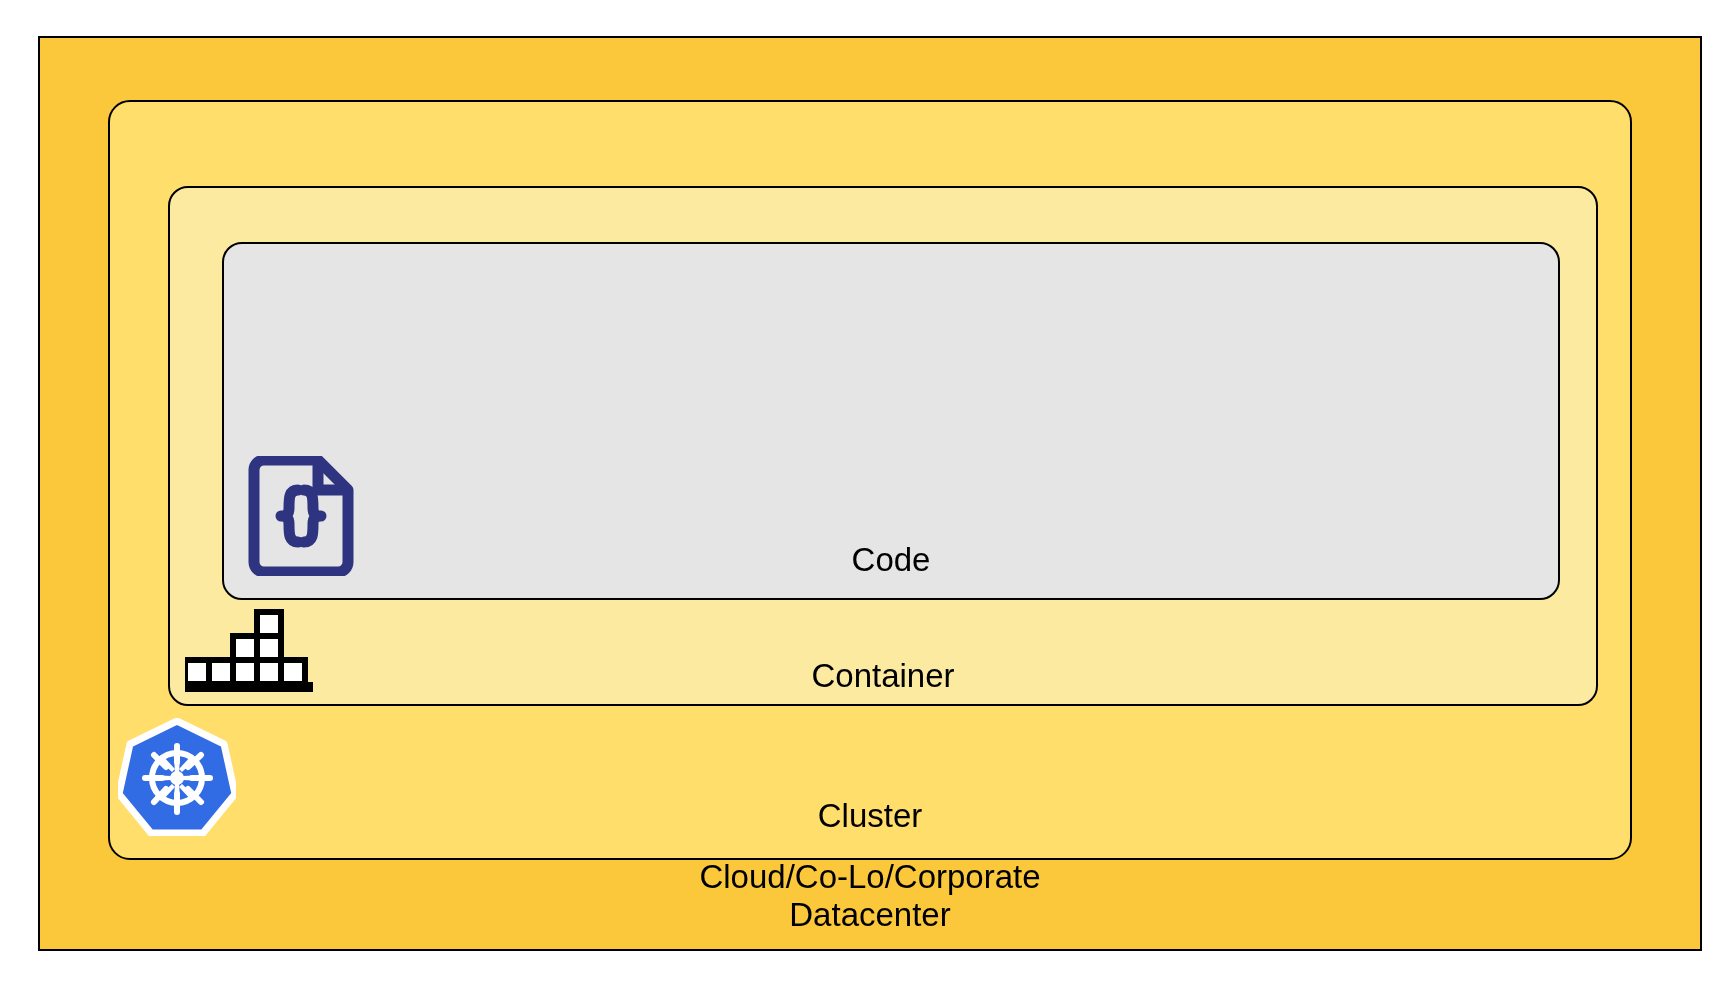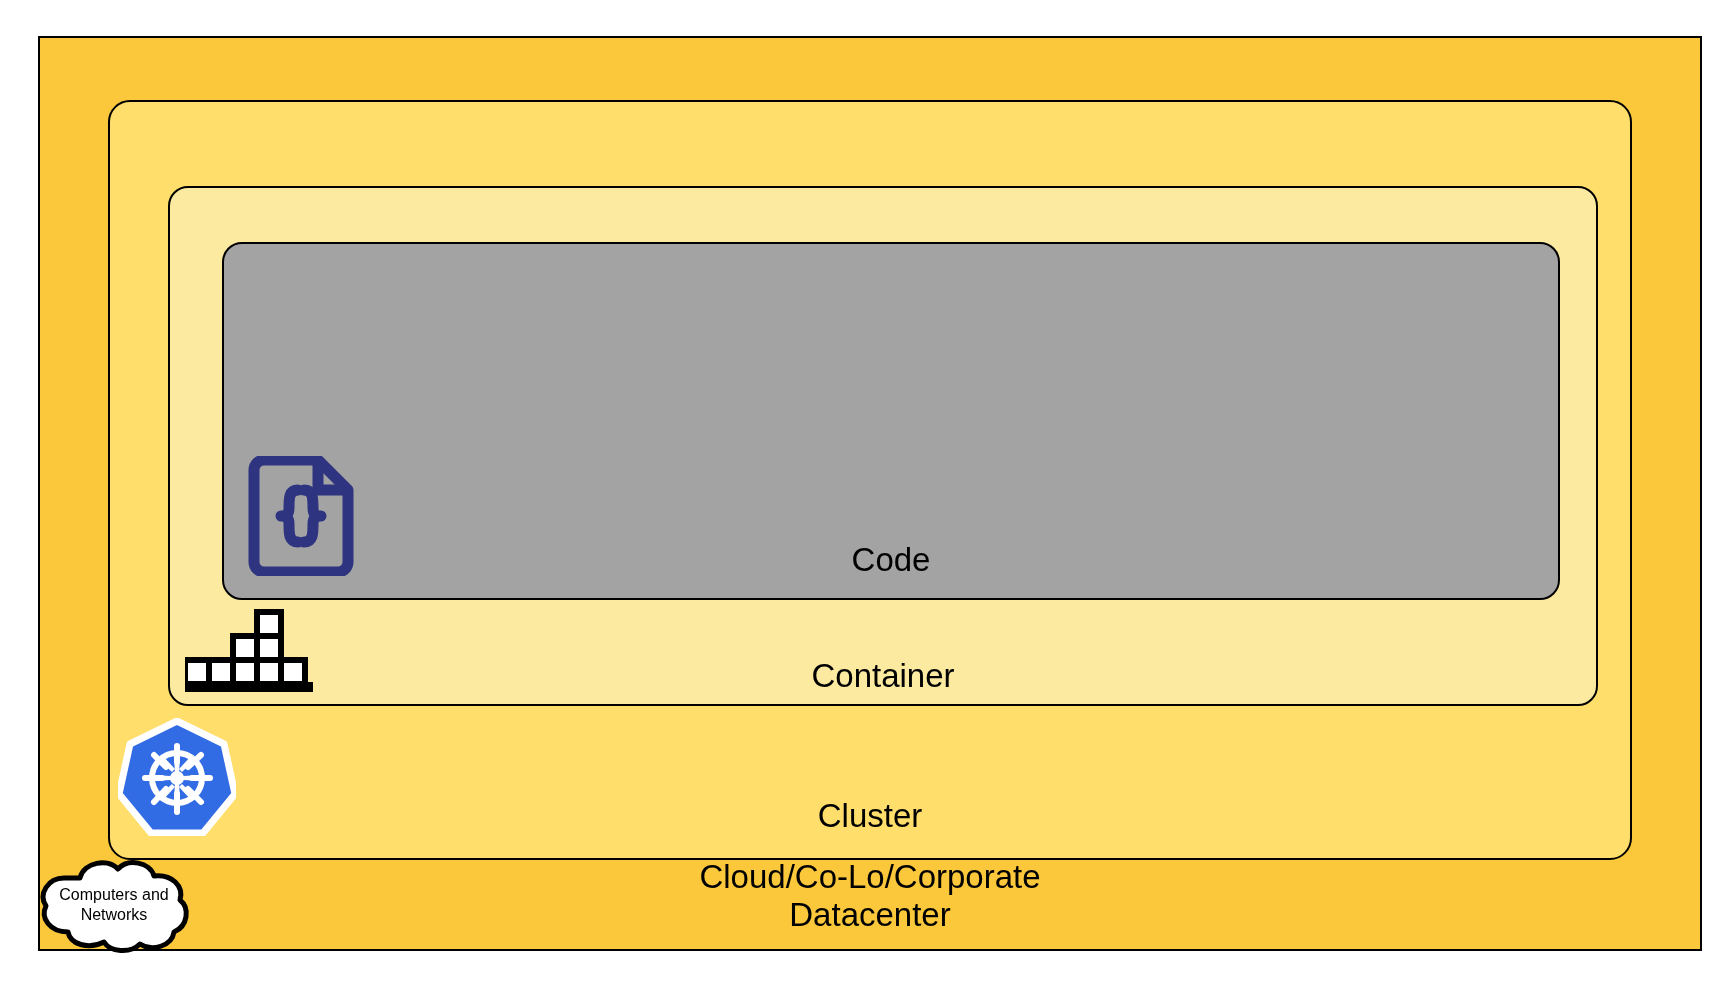--- a/index.html
+++ b/index.html
@@ -53,21 +53,21 @@
     height: 520px;
     background: #FCEAA0;
     border-radius: 20px;
   }
 
   .layer-code {
     left: 222px;
     top: 242px;
     width: 1338px;
     height: 358px;
-    background: #a3a3a3;
+    background: #e5e5e5;
     border-radius: 20px;
   }
 
   
   .layer-label {
     position: absolute;
     left: 0;
     right: 0;
     text-align: center;
     color: #000000;
@@ -190,31 +190,14 @@
         <polygon points="33,57 33,63 53,62 53,58"></polygon>
         <polygon points="85,57 85,63 65,62 65,58"></polygon>
         <polygon points="40,41 44,37 57,51 54,54"></polygon>
         <polygon points="78,79 74,83 61,69 64,66"></polygon>
         <polygon points="78,41 74,37 61,51 64,54"></polygon>
         <polygon points="40,79 44,83 57,69 54,66"></polygon>
       </g>
     </svg>
   </div>
 
-  <div class="cloud-callout">
-    <svg viewBox="0 0 156 98" width="156" height="98" aria-hidden="true">
-      <path d="M44 22
-               C48 6 72 2 82 13
-               C92 2 114 6 118 20
-               C136 18 148 30 144 44
-               C154 52 152 70 138 76
-               C136 90 116 96 104 88
-               C94 98 74 96 68 86
-               C52 94 34 88 32 76
-               C14 76 4 62 10 50
-               C2 38 12 22 28 22
-               Z" fill="#FFFFFF" stroke="#000000" stroke-width="5" stroke-linejoin="round"></path>
-    </svg>
-    <div class="cloud-text">Computers and
-Networks</div>
-  </div>
 
 </div>
 
 </body></html>

